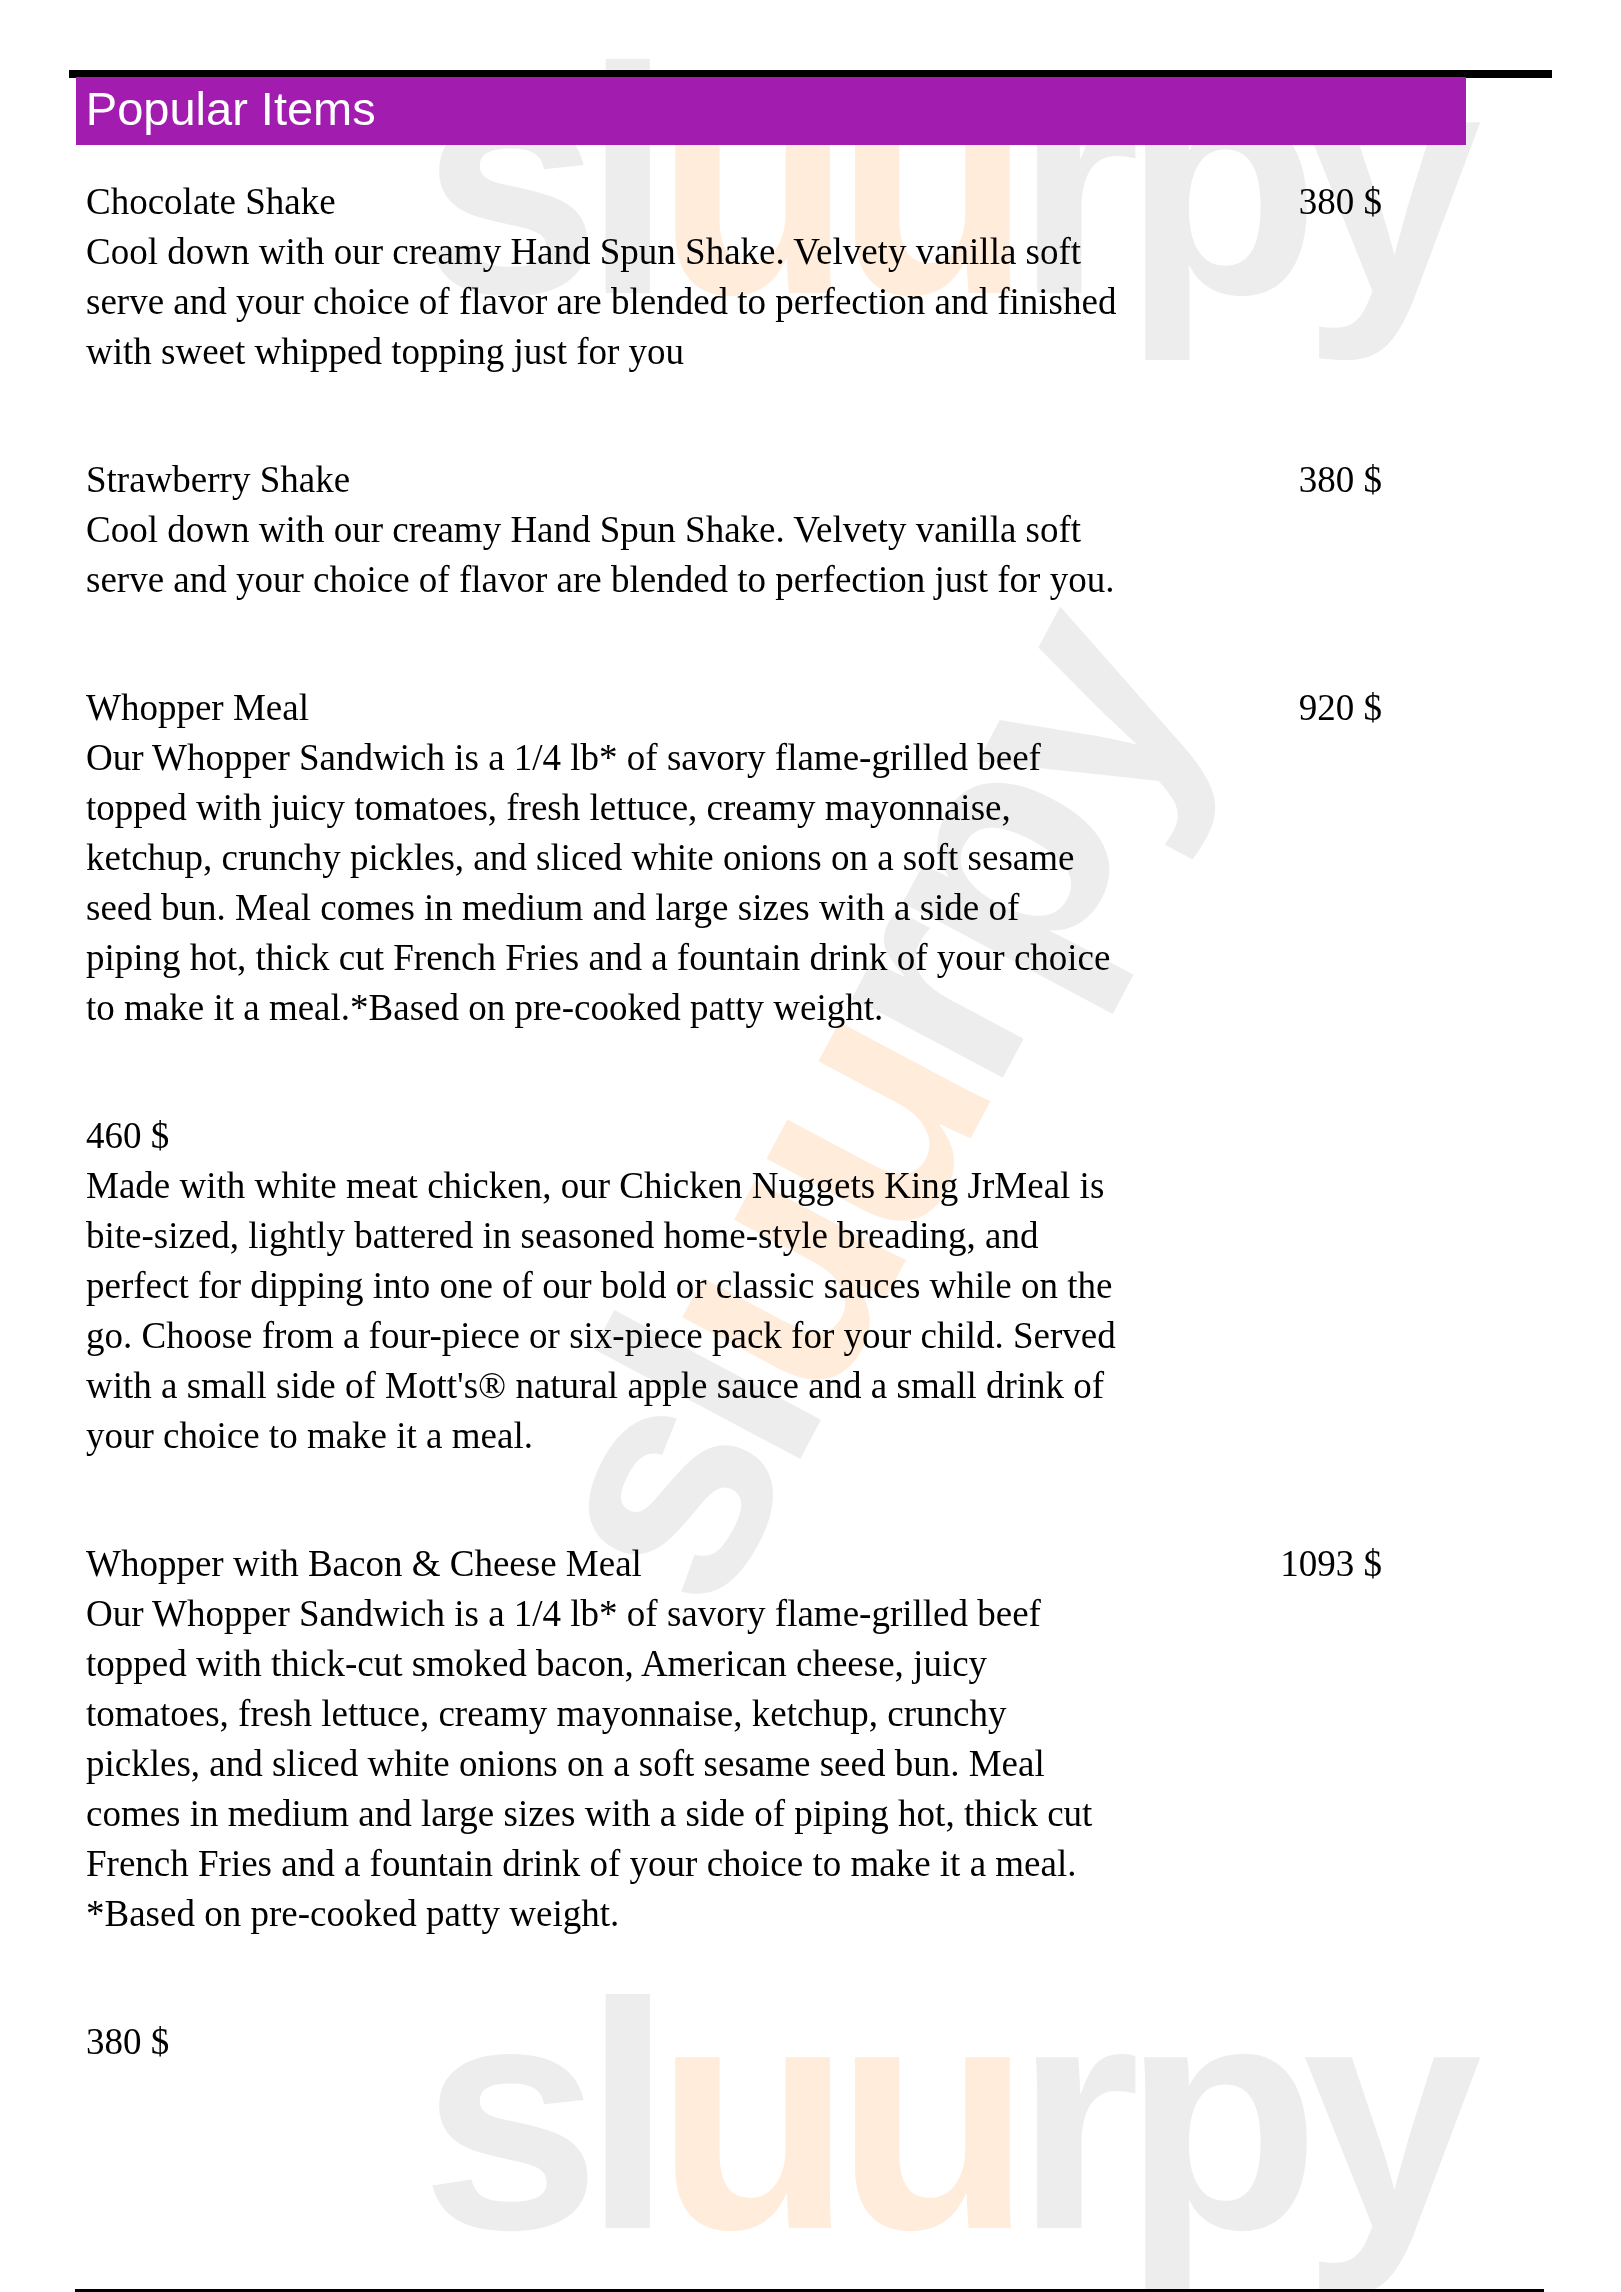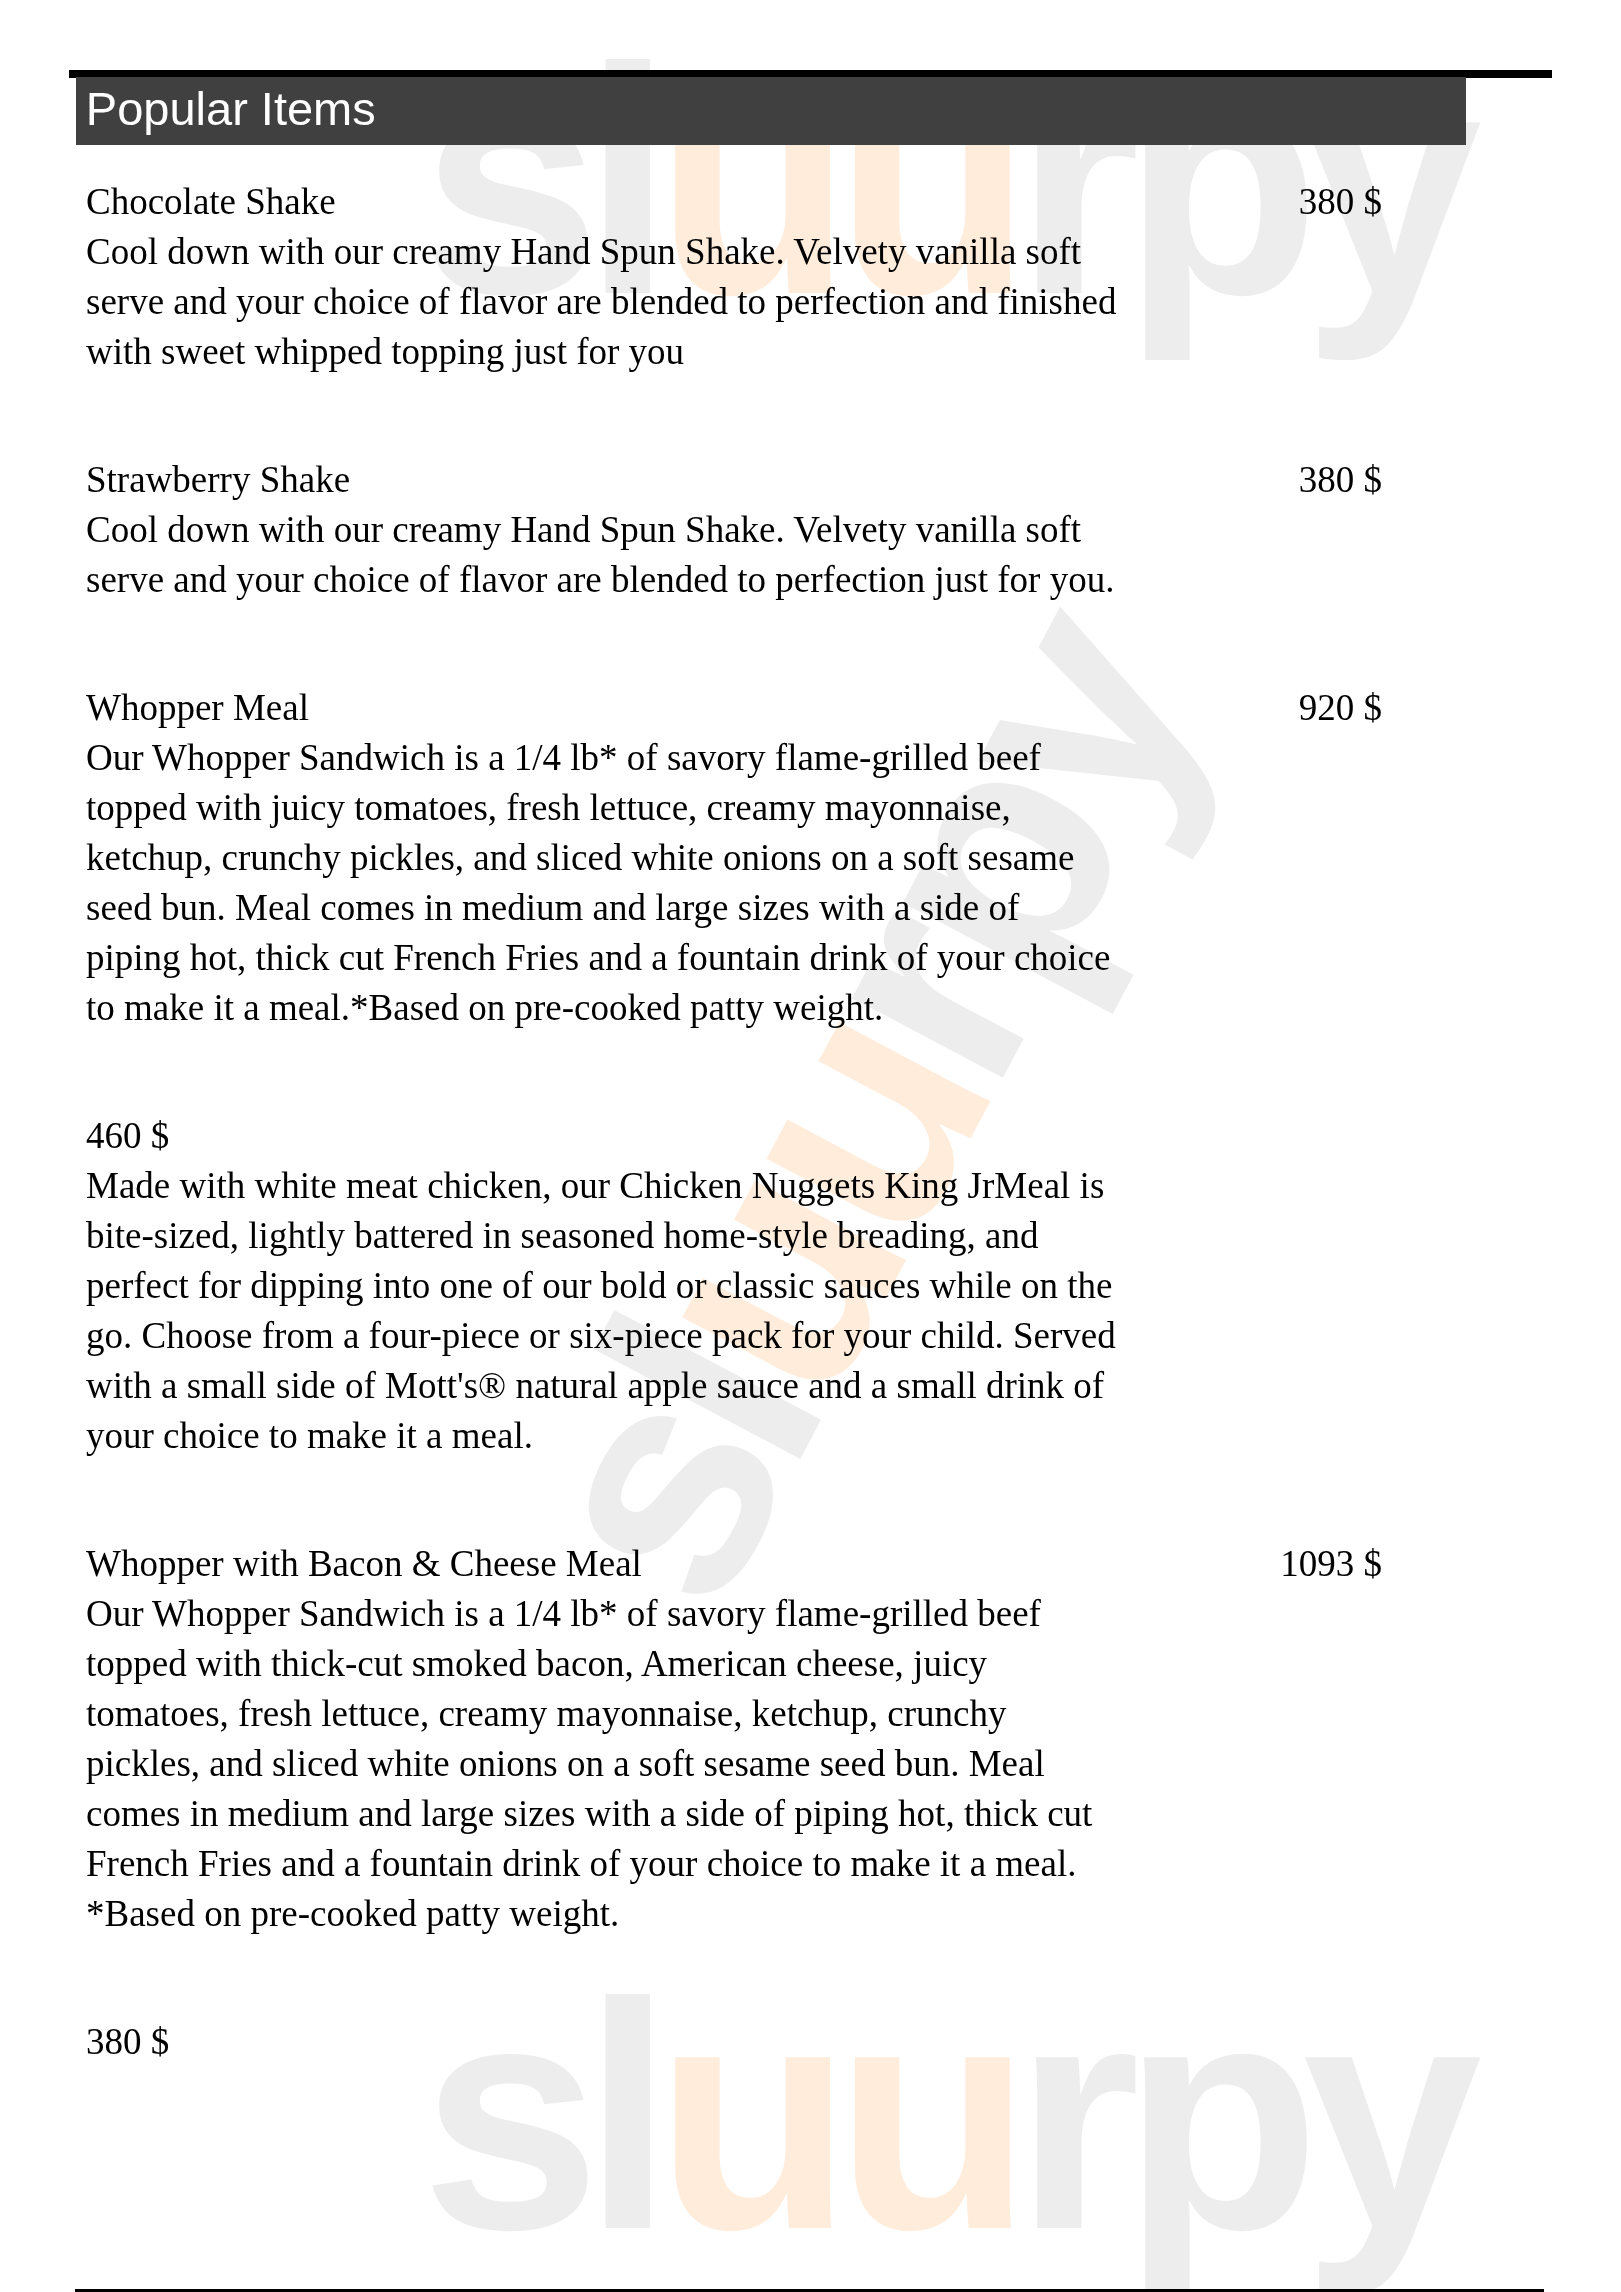--- a/index.html
+++ b/index.html
@@ -40,21 +40,21 @@
       height: 7.8px;
       background: #000000;
       z-index: 2;
     }
     .header-band {
       position: absolute;
       left: 76px;
       top: 77px;
       width: 1390px;
       height: 68px;
-      background: #404040;
+      background: #a21caf;
       z-index: 2;
       box-sizing: border-box;
     }
     .header-title {
       position: absolute;
       left: 9.8px;
       top: 3.9px;
       font-family: "Liberation Sans", sans-serif;
       font-size: 47px;
       line-height: 55px;

